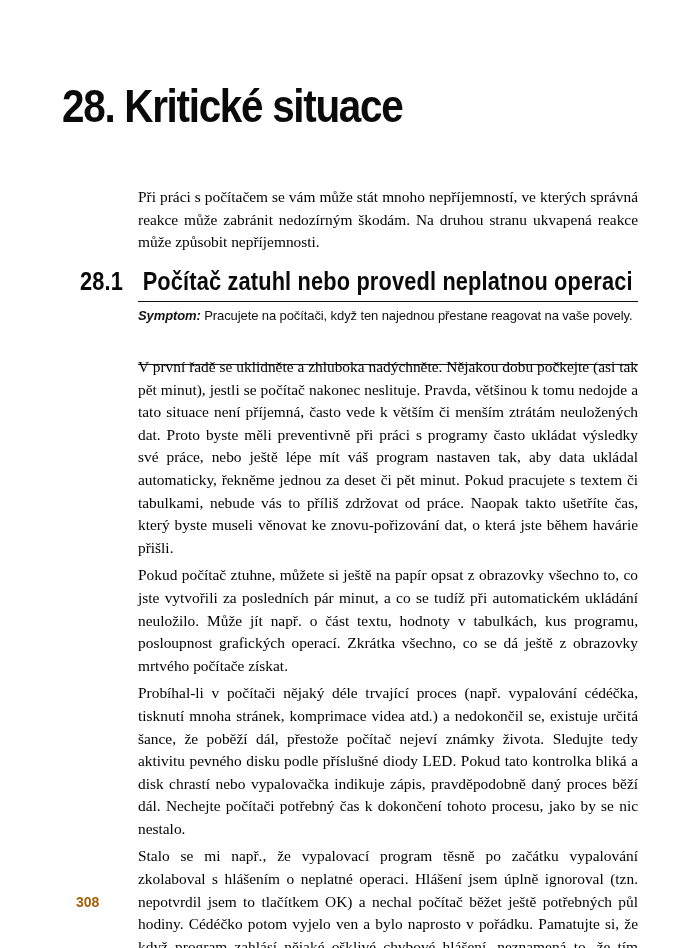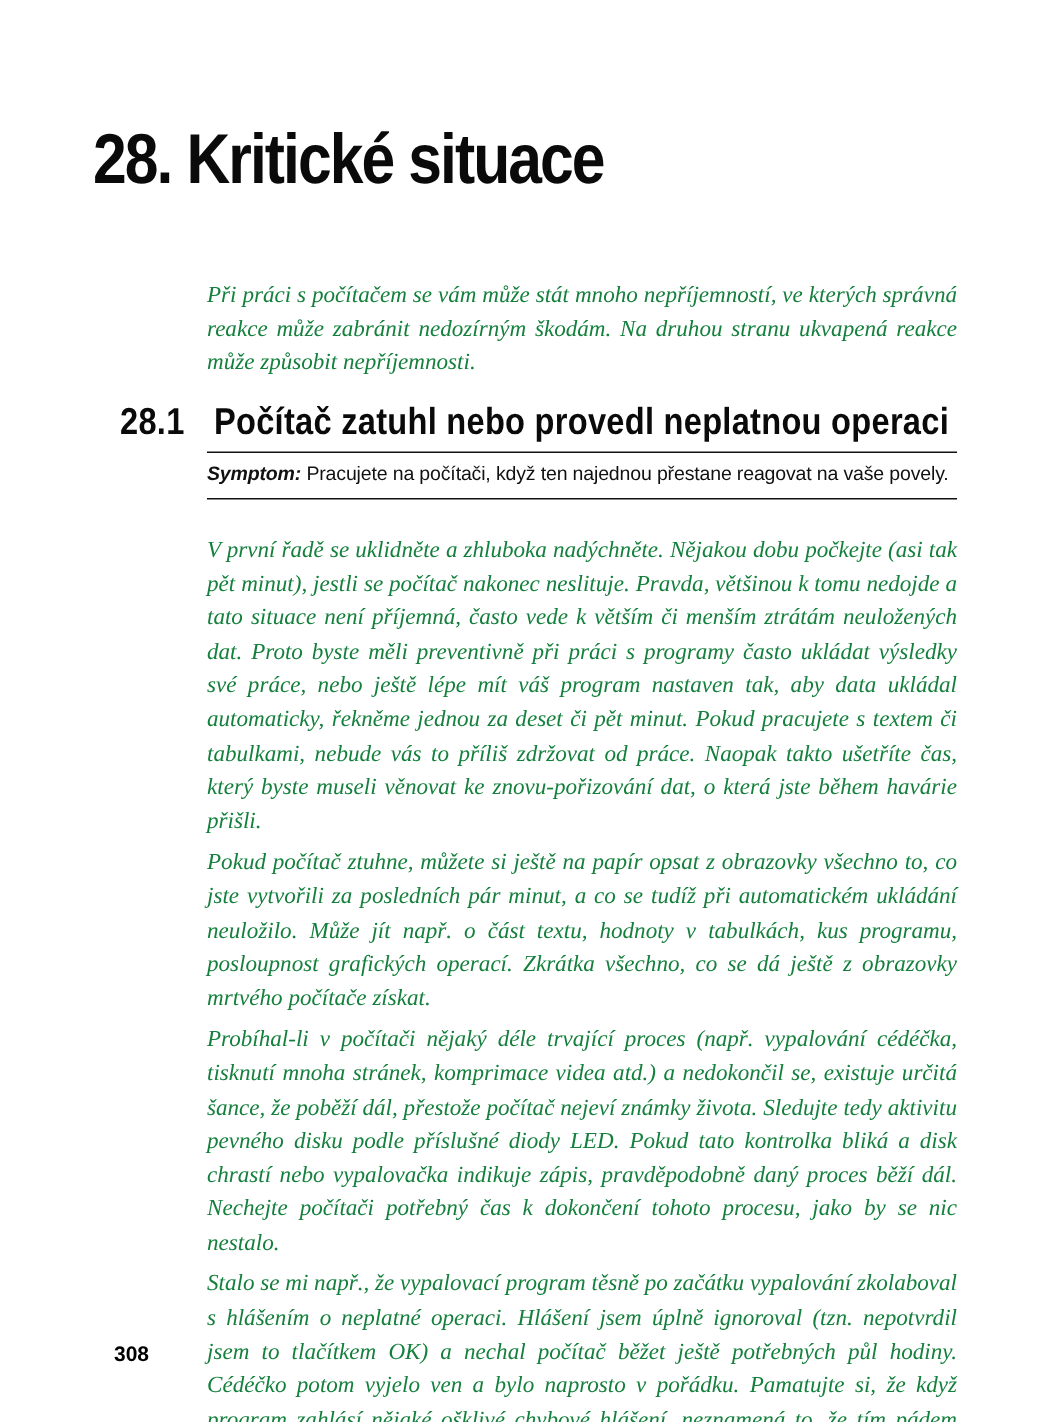--- a/index.html
+++ b/index.html
@@ -27,23 +27,22 @@
       transform: scaleX(0.86);
       transform-origin: left top;
       white-space: nowrap;
       color: #0a0a0a;
     }
     .body-text {
       font-family: "Liberation Serif", serif;
       font-size: 15.4px;
       line-height: 22.6px;
       text-align: justify;
-      color: #15803d;
+      color: #000000;
       margin: 0;
-      font-style: italic;
     }
     .intro {
       position: absolute;
       left: 138px;
       top: 186px;
       width: 500px;
     }
     .section-heading {
       position: absolute;
       left: 80px;
@@ -65,21 +64,21 @@
     }
     .symptom-box {
       position: absolute;
       left: 138px;
       top: 301px;
       width: 500px;
       border-top: 1.6px solid #111;
       border-bottom: 1.6px solid #111;
       padding: 5px 0 4px 0;
       box-sizing: border-box;
-      height: 32px;
+      height: 64px;
     }
     .symptom-text {
       font-family: "Liberation Sans", sans-serif;
       font-size: 13px;
       line-height: 18px;
       margin: 0;
       white-space: nowrap;
       color: #111;
       letter-spacing: -0.1px;
     }
@@ -97,21 +96,21 @@
       margin: 0 0 5px 0;
     }
     .page-number {
       position: absolute;
       left: 76px;
       top: 893px;
       font-family: "Liberation Sans", sans-serif;
       font-weight: bold;
       font-size: 14px;
       line-height: 18px;
-      color: #000000;
+      color: #a16207;
       margin: 0;
     }
   </style>
 </head>
 <body>
 
 <h1 class="chapter-title">28. Kritické situace</h1>
 
 <p class="body-text intro">Při práci s počítačem se vám může stát mnoho nepříjemností, ve kterých správná reakce může zabránit nedozírným škodám. Na druhou stranu ukvapená reakce může způsobit nepříjemnosti.</p>
 

